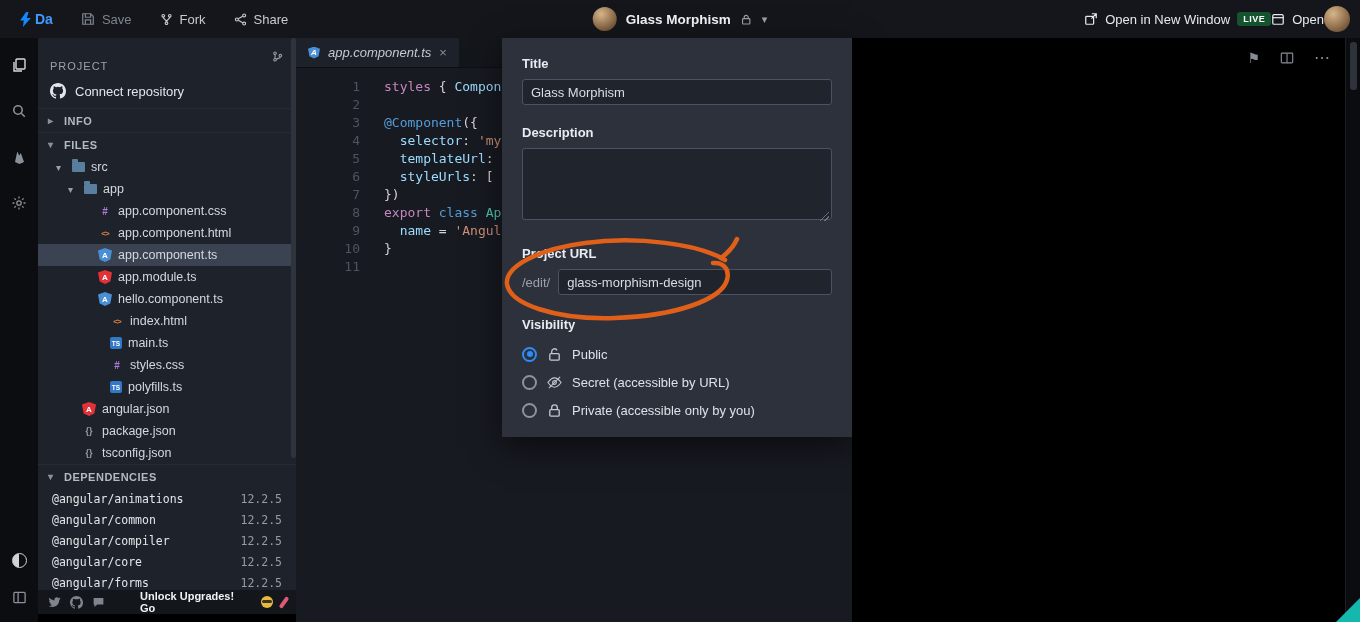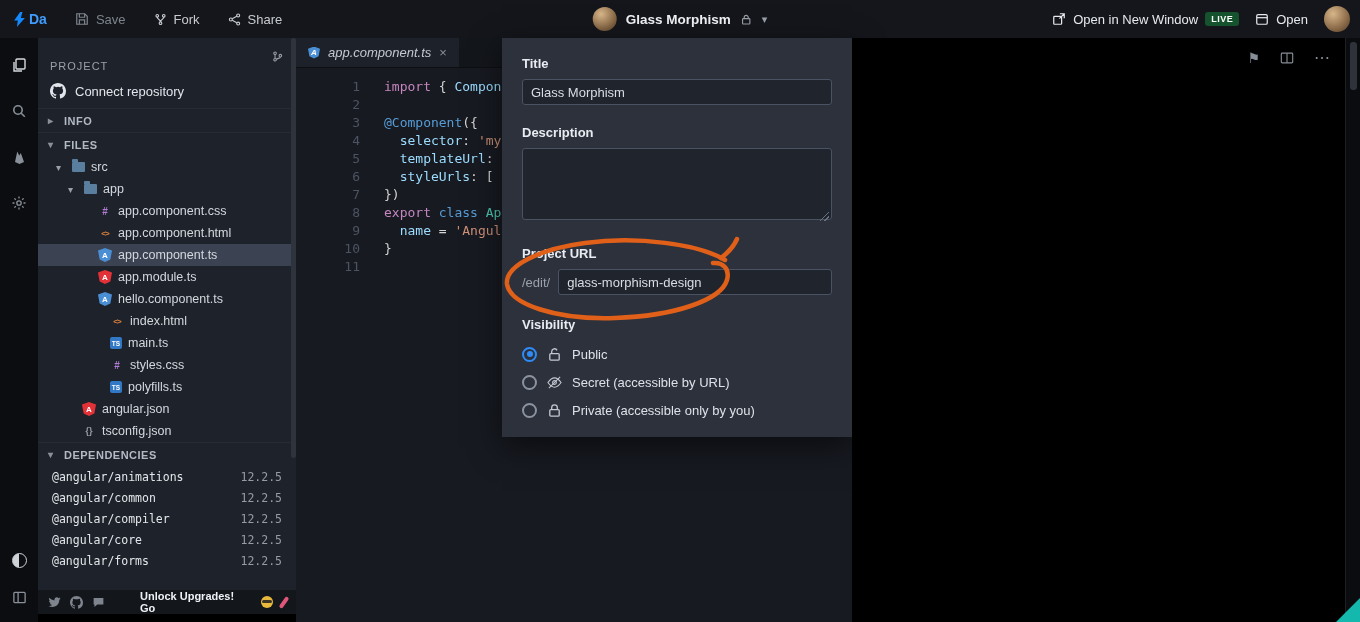--- a/index.html
+++ b/index.html
@@ -2,30 +2,30 @@
 <html><head>
 <meta charset="utf-8">
 <style>
   * { margin:0; padding:0; box-sizing:border-box; }
   body { font-family:"Liberation Sans", sans-serif; background:#000; }
   .app { position:relative; width:1360px; height:622px; overflow:hidden; background:#000; }
 
   
   .topbar { position:absolute; left:0; top:0; width:1360px; height:38px; background:#14161b;
             display:flex; align-items:center; z-index:5; color:#c7cbd1; }
-  .tb-left { display:flex; align-items:center; gap:28px; padding-left:14px; }
+  .tb-left { display:flex; align-items:center; gap:28px; padding-left:20px; }
   .logo { display:flex; align-items:center; gap:4px; color:#3f9bfd; font-weight:bold; font-size:14px; cursor:pointer; }
   .tb-btn { display:flex; align-items:center; gap:7px; font-size:13px; cursor:pointer; }
   .tb-btn.dim { color:#7d838c; }
   .tb-center { position:absolute; left:50%; transform:translateX(-50%); display:flex; align-items:center; gap:9px; }
   .avatar { width:24px; height:24px; border-radius:50%; flex:none;
             background:radial-gradient(circle at 35% 30%, #d8b68a, #8a6a48 60%, #4f3a26); }
   .tb-title { color:#f0f2f5; font-size:13.5px; font-weight:600; }
   .muted-ic { color:#9aa0a8; display:flex; align-items:center; }
-  .tb-right { position:absolute; right:10px; display:flex; align-items:center; gap:16px; }
+  .tb-right { position:absolute; right:10px; display:flex; align-items:center; gap:0; }
   .live { background:#14532d; color:#fff; font-size:9px; font-weight:bold; padding:2px 6px; border-radius:3px; letter-spacing:.5px; }
   .chev-glyph { color:#9aa0a8; font-size:11px; }
 
   
   .activitybar { position:absolute; left:0; top:38px; width:38px; height:584px; background:#0b0d11;
                  display:flex; flex-direction:column; align-items:center; padding-top:16px; gap:24px; color:#8a9099; }
   .ab-ic { display:flex; align-items:center; justify-content:center; width:22px; height:22px; cursor:pointer; }
   .ab-ic.primary { color:#d6dade; }
   .ab-bottom { position:absolute; bottom:14px; left:0; width:38px; display:flex; flex-direction:column; align-items:center; gap:18px; }
   .half-circle { width:15px; height:15px; border-radius:50%; border:1.5px solid #cfd3d9;
@@ -298,20 +298,24 @@
     <div class="trow d1">
       <span class="ic ic-ts"></span>
       <span>polyfills.ts</span>
     </div>
     <div class="trow d0">
       <span class="ic ic-ng"></span>
       <span>angular.json</span>
     </div>
     <div class="trow d0">
       <span class="ic ic-json"></span>
+      <span>package.json</span>
+    </div>
+    <div class="trow d0">
+      <span class="ic ic-json"></span>
       <span>tsconfig.json</span>
     </div>
 
     <div class="sec">
       <span class="g">▾</span>
       <span>DEPENDENCIES</span>
     </div>
     <div class="dep">
       <span class="dep-n">@angular/animations</span>
       <span class="dep-v">12.2.5</span>
@@ -361,21 +365,21 @@
     <div class="tabbar">
       <div class="tab">
         <span class="ic ic-ngc" style="width:12px;height:12px;"></span>
         <span>app.component.ts</span>
         <span class="tab-close">×</span>
       </div>
     </div>
     <div class="code">
       <div class="cl">
           <span class="ln">1</span>
-          <span class="ct"><span class="tk-kw">import </span><span class="tk-pl">{ </span><span class="tk-id">Compone</span></span>
+          <span class="ct"><span class="tk-kw">styles </span><span class="tk-pl">{ </span><span class="tk-id">Compone</span></span>
         </div>
       <div class="cl">
           <span class="ln">2</span>
           <span class="ct"></span>
         </div>
       <div class="cl">
           <span class="ln">3</span>
           <span class="ct"><span class="tk-kw2">@Component</span><span class="tk-pl">({</span></span>
         </div>
       <div class="cl">

